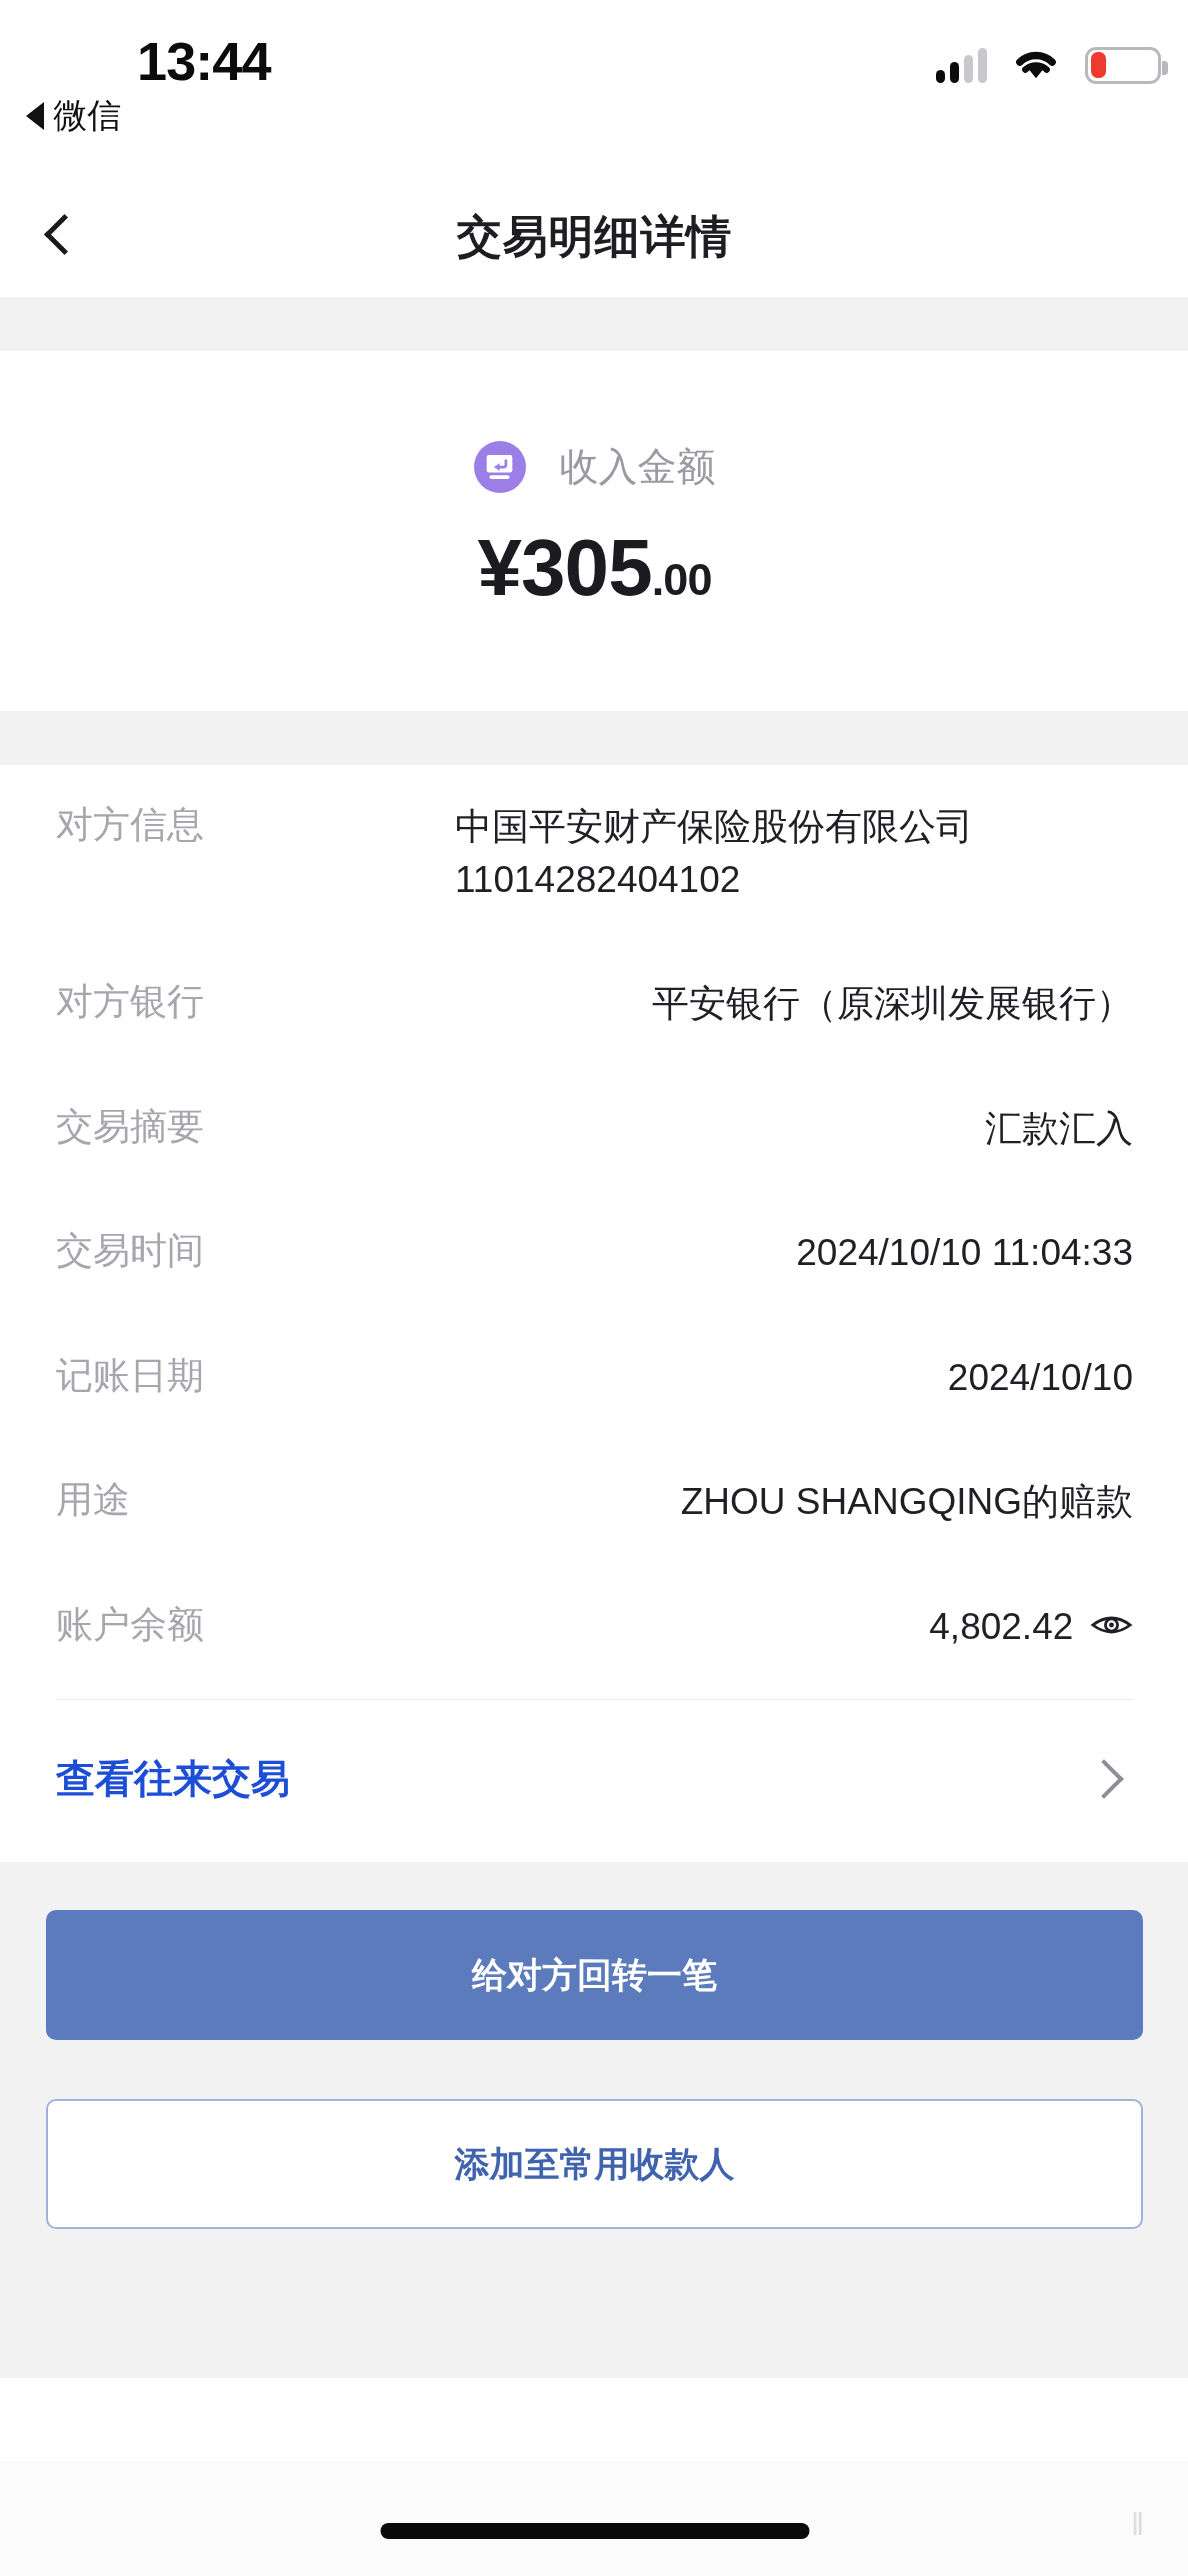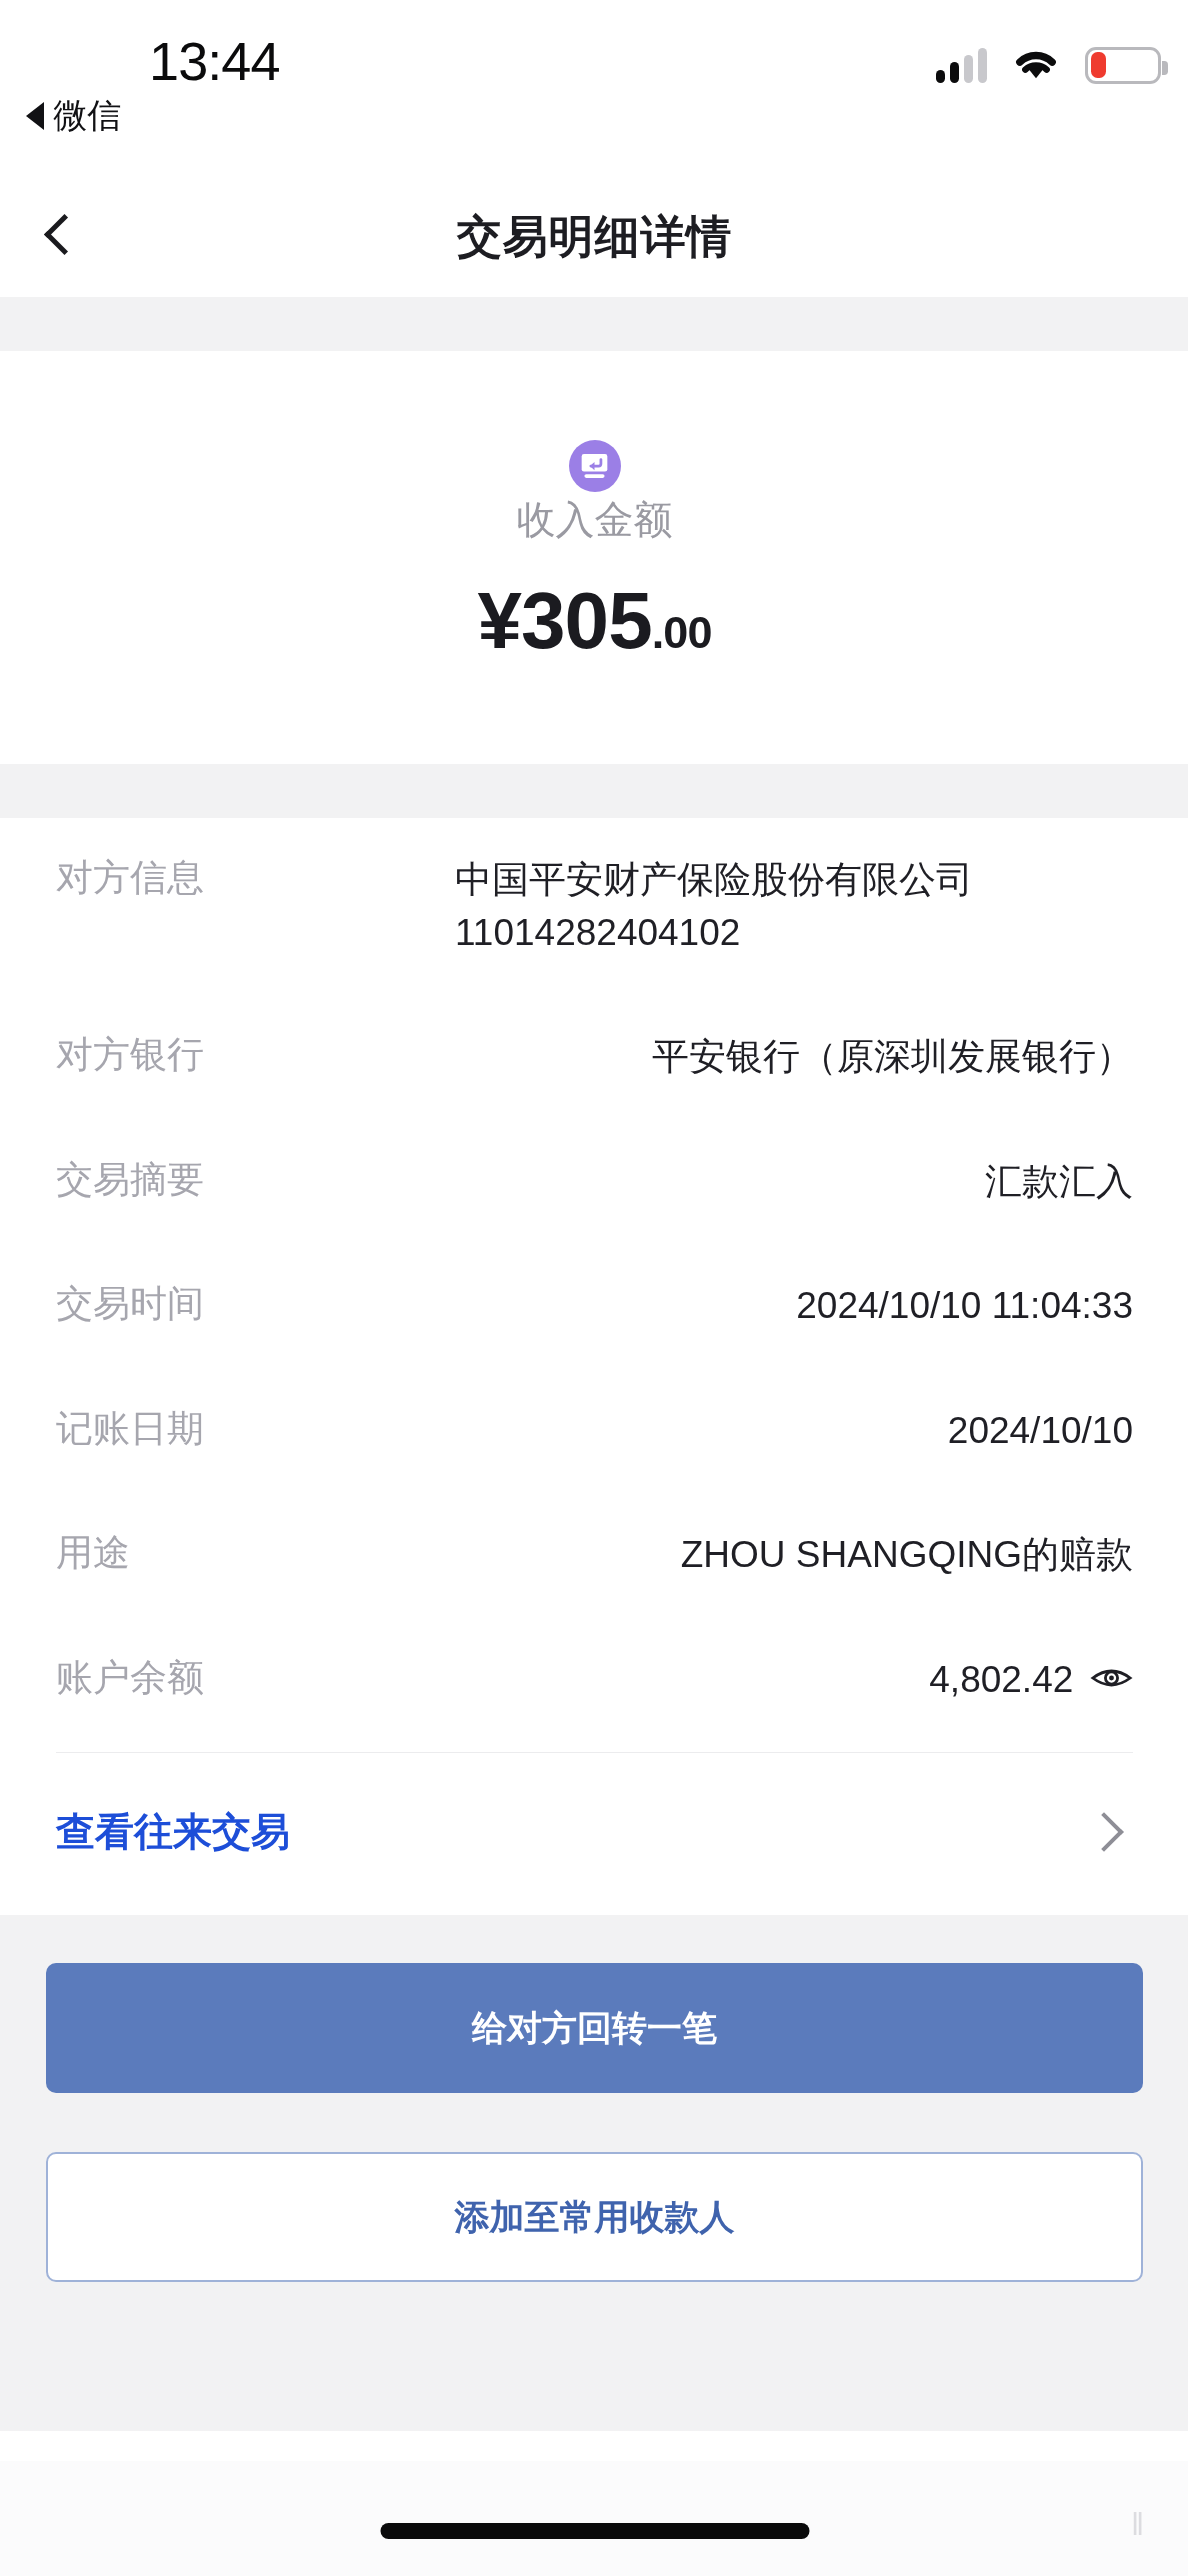--- a/index.html
+++ b/index.html
@@ -17,24 +17,24 @@
   }
 
   
   .status-bar {
     position: relative;
     height: 176px;
     background: #ffffff;
   }
   .status-time {
     position: absolute;
-    left: 149px;
+    left: 137px;
     top: 30px;
     font-size: 54px;
-    font-weight: 400;
+    font-weight: 700;
     letter-spacing: -0.9px;
     color: #0b0b0c;
   }
   .status-return {
     position: absolute;
     left: 26px;
     top: 93px;
     display: flex;
     align-items: center;
     gap: 9.3px;
@@ -141,22 +141,21 @@
   
   .amount-card {
     background: #ffffff;
     padding: 89px 0 97px;
     text-align: center;
   }
   .amount-label-row {
     display: flex;
     align-items: center;
     justify-content: center;
-    gap: 1px;
-    flex-direction: column;
+    gap: 34px;
   }
   .income-icon {
     width: 52px;
     height: 52px;
     border-radius: 50%;
     background: #9b7fe6;
     display: flex;
     align-items: center;
     justify-content: center;
     flex: none;

